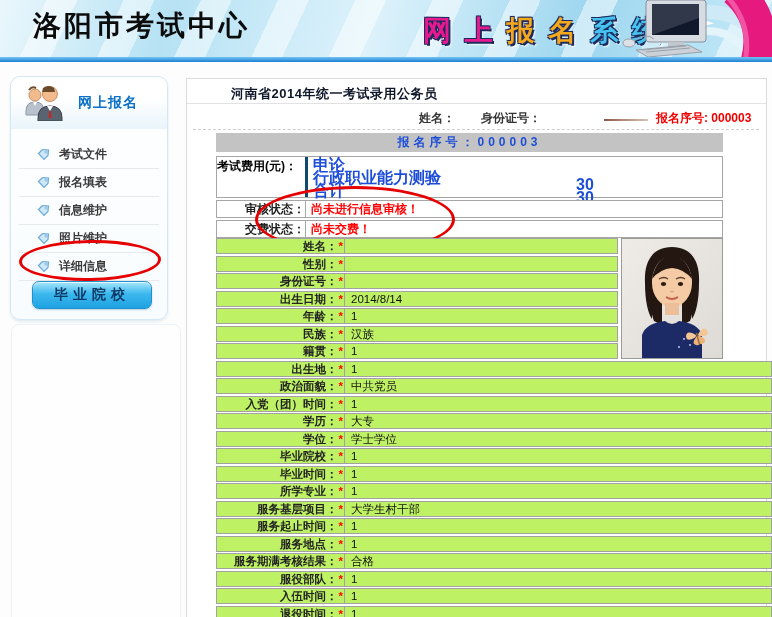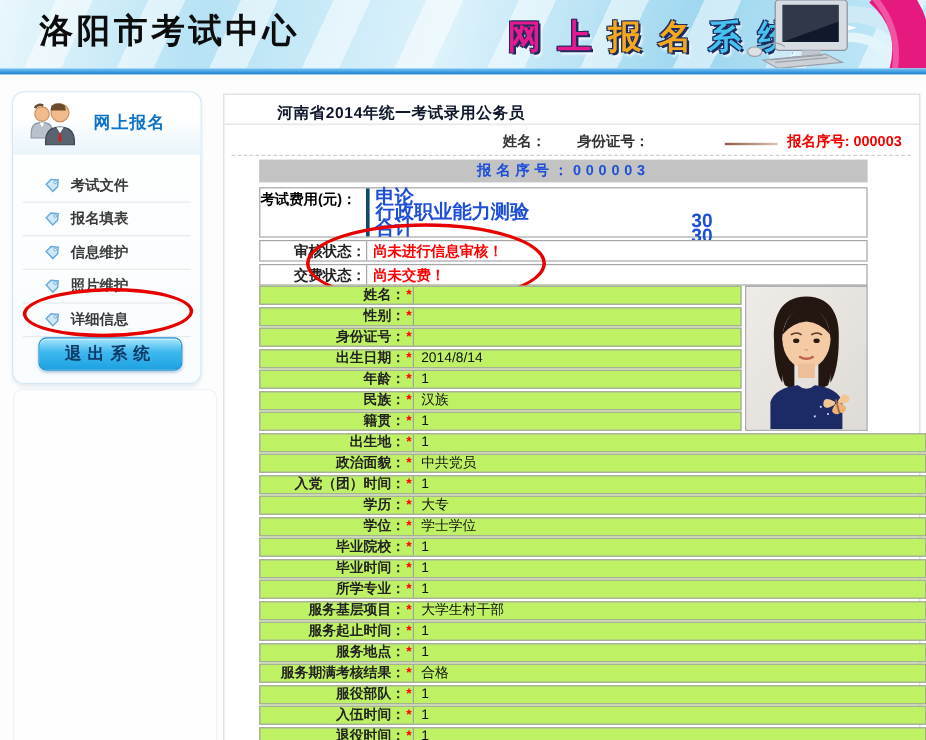--- a/index.html
+++ b/index.html
@@ -170,21 +170,21 @@
         </li>
 
         <li class="menu-item">
           <svg class="tag-ic" width="13" height="13" viewBox="0 0 13 13" xmlns="http://www.w3.org/2000/svg">
             <path d="M1.5,5.5 L5.5,1.5 L11.5,2 L11,7.5 L7,11.5 Z" fill="#cfe8f8" stroke="#6aa9d8" stroke-width="1.2"></path>
             <circle cx="9" cy="4" r="1.1" fill="#fff" stroke="#6aa9d8" stroke-width=".8"></circle>
           </svg>
           <span>详细信息</span>
         </li>
       </ul>
-    <div class="logout-btn">退出系统</div>
+    <div class="logout-btn">毕业院校</div>
   </div>
   <div class="sidebar-lower"></div>
   <div class="red-ellipse sidebar-ellipse"></div>
 
   <div class="main-card">
     <div class="main-title">河南省2014年统一考试录用公务员</div>
     <div class="title-sep"></div>
 
     <div class="id-row">
       <span class="id-name">姓名：</span>

